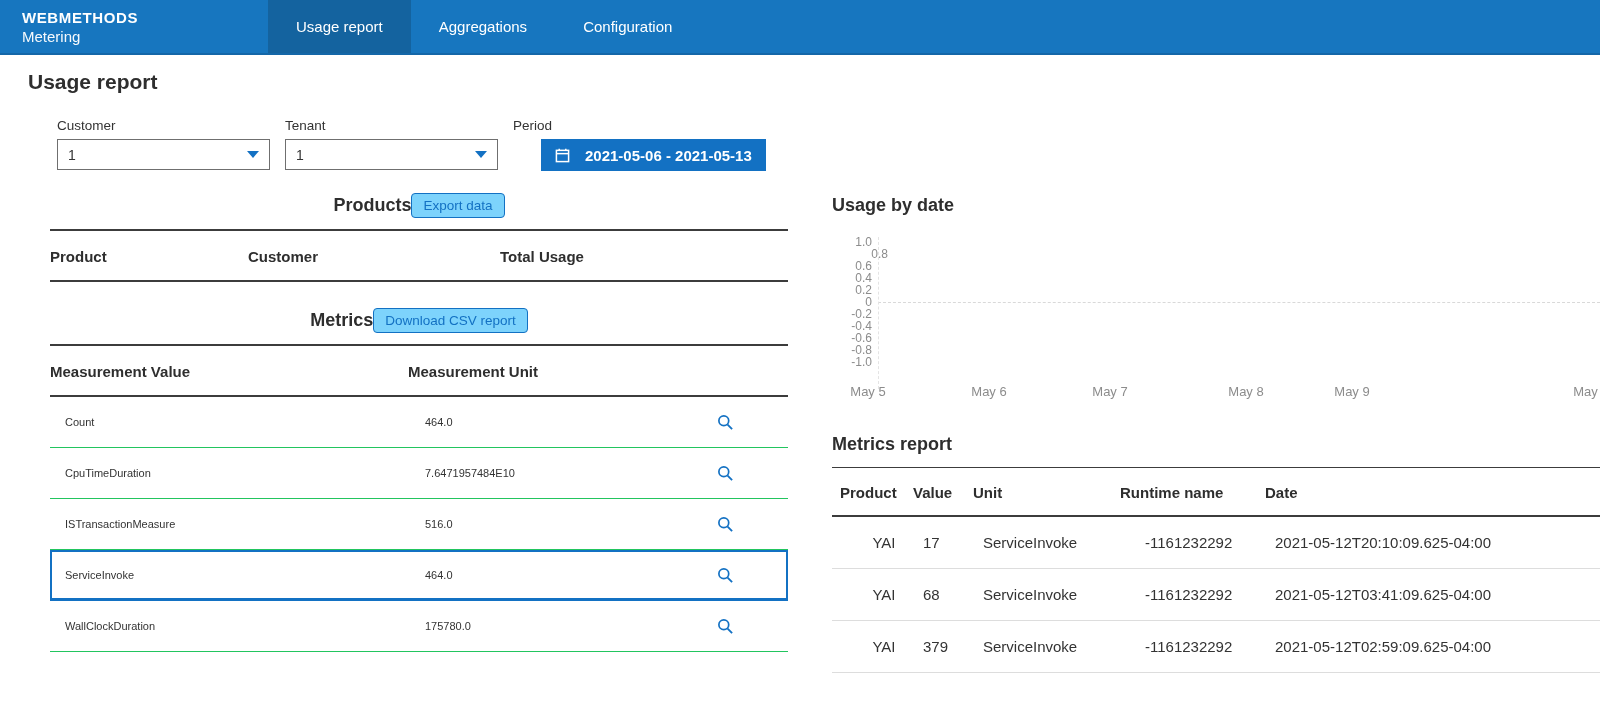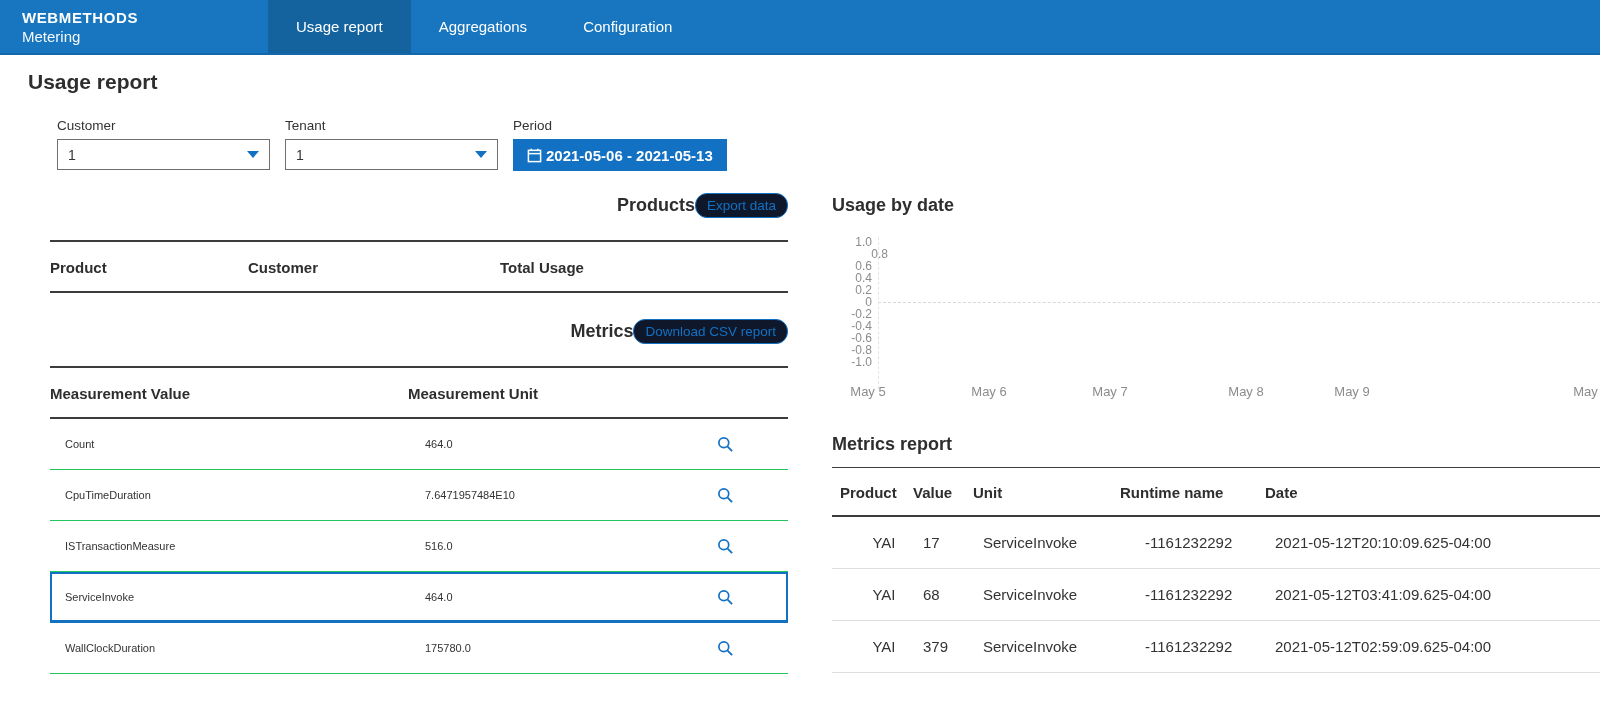--- a/index.html
+++ b/index.html
@@ -23,33 +23,33 @@
   .page-title { margin:15px 0 0 28px; font-size:21px; font-weight:700; color:#2e2e2e; }
   .filters { display:flex; margin:24px 0 0 57px; gap:15px; }
   .field { display:flex; flex-direction:column; }
   .field-label { font-size:13.5px; font-weight:500; color:#333; margin-bottom:6px; }
   .select { width:213px; height:31px; border:1px solid #6f6f6f; background:#fff;
             display:flex; align-items:center; justify-content:space-between;
             padding:0 10px; font-size:14px; cursor:pointer; }
   .caret { width:0; height:0; border-left:6px solid transparent;
            border-right:6px solid transparent; border-top:7px solid #1371C3; }
   .period-btn { height:32px; background:#1371C3; color:#fff; border:none; font-weight:700;
-                font-size:15px; display:flex; align-items:center; gap:4px; padding:0 14px;
-                cursor:pointer; font-family:"Liberation Sans", sans-serif; }
+                font-size:15px; display:flex; align-items:center; gap:15px; padding:0 14px;
+                cursor:pointer; font-family:"Liberation Sans", sans-serif;margin-left:28px; }
 
   
   .content { display:flex; margin-top:22px; }
   .left-col  { width:738px; margin-left:50px; }
   .right-col { width:768px; margin-left:44px; }
 
-  .section-head { display:flex; justify-content:flex-end; align-items:center;
-                  padding-bottom:22px; border-bottom:2px solid #3c3c3c; }
+  .section-head { display:flex; justify-content:center; align-items:center;
+                  padding-bottom:11px; border-bottom:2px solid #3c3c3c; }
   .section-title { font-size:18px; font-weight:700; color:#2e2e2e; }
-  .outline-btn { background:#0f172a; border:1px solid #1371C3; color:#1371C3; font-size:13.5px;
-                 padding:4px 11px; border-radius:12px; cursor:pointer;
+  .outline-btn { background:#7dd3fc; border:1px solid #1371C3; color:#1371C3; font-size:13.5px;
+                 padding:4px 11px; border-radius:4px; cursor:pointer;
                  font-family:"Liberation Sans", sans-serif; }
 
   
   .products-header { display:grid; grid-template-columns:198px 252px auto;
                      padding:17px 0 15px 0; border-bottom:2px solid #3c3c3c; }
   .col-h { font-size:15px; font-weight:700; color:#2e2e2e; }
   .metrics-section { margin-top:26px; }
 
   
   .metrics-header { display:grid; grid-template-columns:358px auto;

